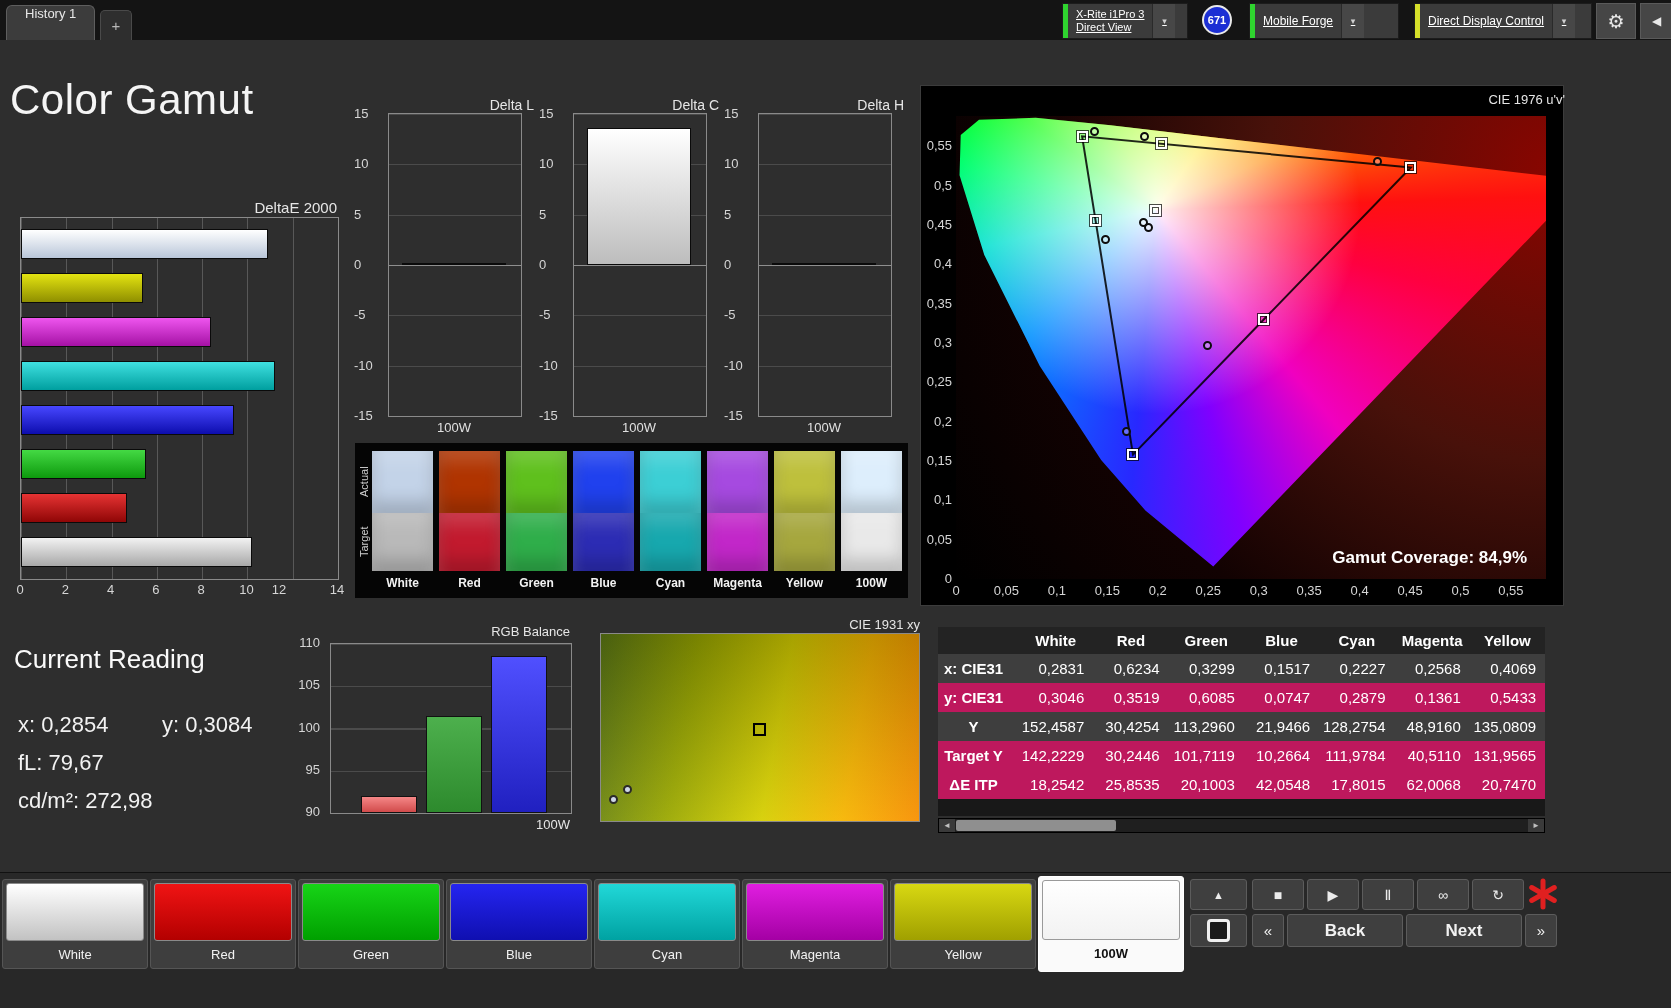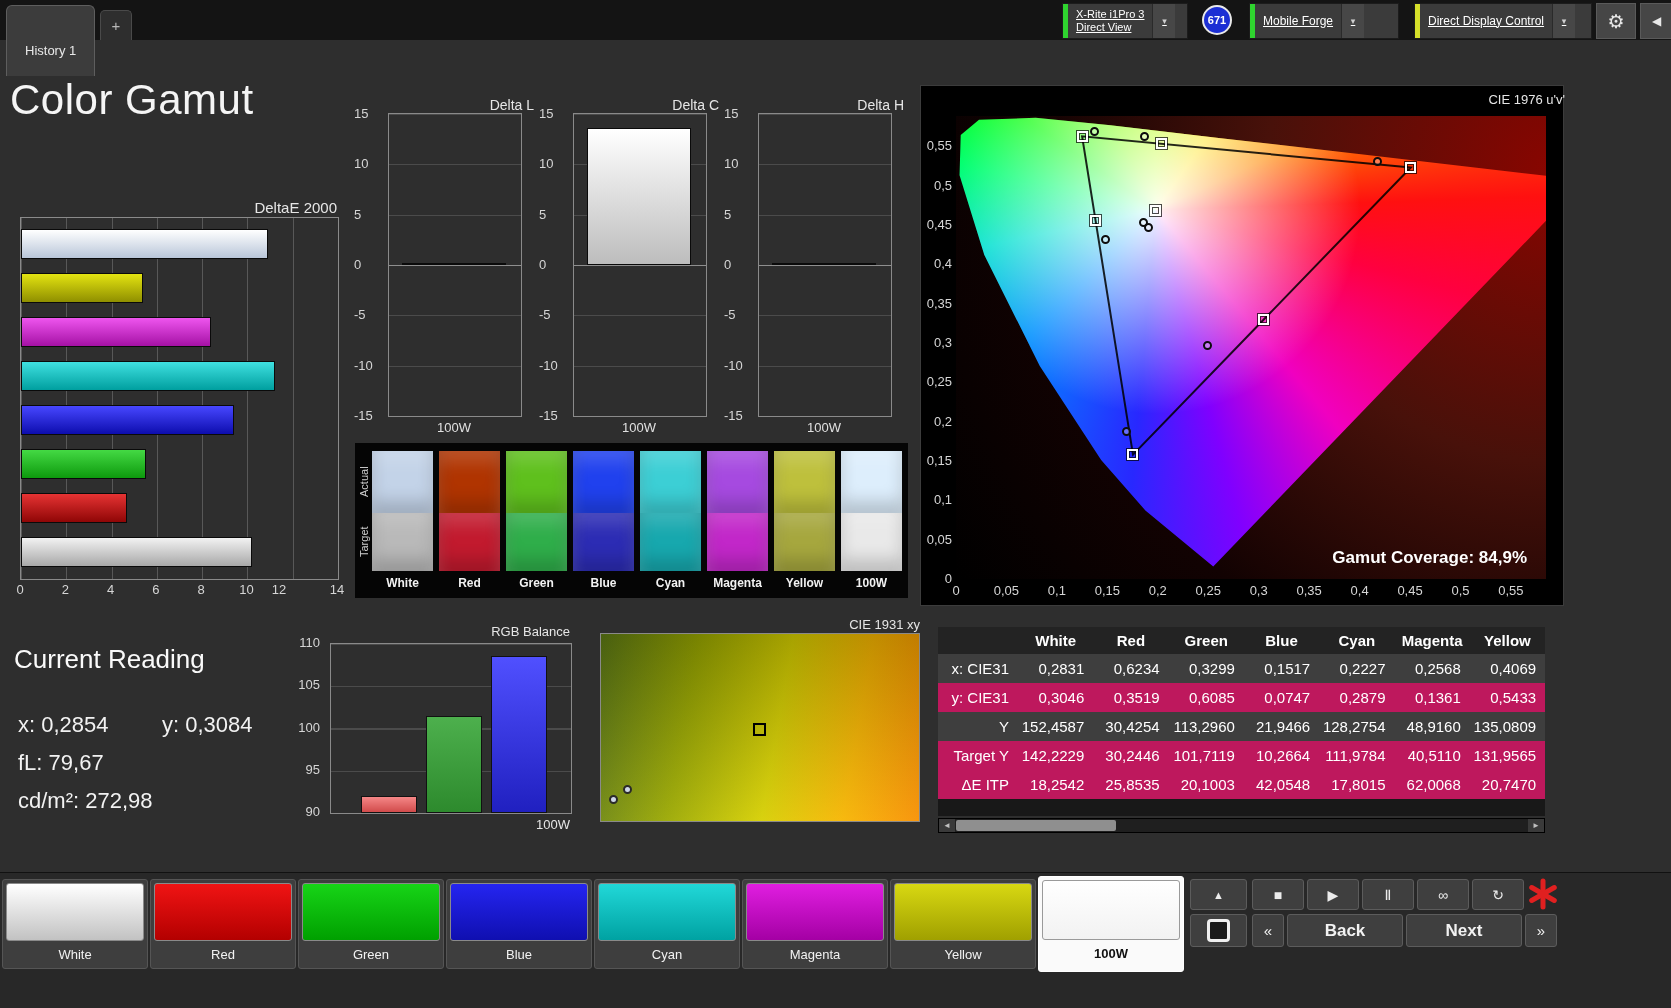--- a/index.html
+++ b/index.html
@@ -1,23 +1,23 @@
 <!DOCTYPE html>
 <html><head>
 <meta charset="utf-8">
 <style>
   html,body{margin:0;padding:0;background:#1a1a1a;}
   #stage{position:relative;width:1671px;height:1008px;background:#2e2e2e;overflow:hidden;
          font-family:"Liberation Sans", sans-serif;color:#eee;}
 
   
   #topbar{position:absolute;left:0;top:0;width:1671px;height:40px;background:#141414;}
-  .histtab{position:absolute;left:6px;top:5px;height:34px;padding:18px 18px;background:#3c3c3c;
+  .histtab{position:absolute;left:6px;top:5px;height:34px;padding:0 18px;background:#3c3c3c;
            border:1px solid #5e5e5e;border-bottom:none;border-radius:6px 6px 0 0;
-           display:flex;align-items:flex-end;font-size:13px;color:#e8e8e8;}
+           display:flex;align-items:flex-start;font-size:13px;color:#e8e8e8;}
   .addtab{position:absolute;left:100px;top:10px;width:30px;height:29px;background:#2e2e2e;
           border:1px solid #4a4a4a;border-bottom:none;border-radius:5px 5px 0 0;
           display:flex;align-items:center;justify-content:center;color:#b8b8b8;font-size:15px;}
   .dropdown{position:absolute;top:3px;height:34px;background:#3b3b3b;border:1px solid #1c1c1c;
             display:flex;align-items:stretch;color:#fff;text-decoration:underline;}
   .dd-accent{width:5px;}
   .dd-text{display:flex;flex-direction:column;justify-content:center;padding:0 8px;font-size:11px;line-height:13px;white-space:nowrap;}
   .dd-text.single{font-size:12px;}
   .dd-chev{width:22px;display:flex;align-items:center;justify-content:center;background:#474747;
            color:#cfcfcf;font-size:9px;border-left:1px solid #2a2a2a;}
@@ -101,21 +101,21 @@
   .sq31{position:absolute;width:13px;height:13px;border:2px solid #000;box-sizing:border-box;}
   .c31{position:absolute;width:9px;height:9px;border:2px solid #2a2a2a;border-radius:50%;background:#cfd8e8;box-sizing:border-box;}
 
   
   #table{position:absolute;left:938px;top:627px;width:607px;height:189px;overflow:hidden;background:#181818;}
   .trow{display:grid;grid-template-columns:80px repeat(7,75.3px);height:29px;align-items:center;}
   .thead{height:27px;background:#232323;}
   .trow.dark{background:#3e3e3e;}
   .trow.light{background:#be185d;}
   .tcell{font-size:15px;color:#fff;text-align:right;padding-right:9px;white-space:nowrap;overflow:hidden;}
-  .tlabel{text-align:right;padding-left:0;font-weight:normal;}
+  .tlabel{text-align:center;padding-left:0;font-weight:bold;}
   .thcell{font-size:15px;color:#fff;font-weight:bold;text-align:center;}
   #hscroll{position:absolute;left:938px;top:818px;width:607px;height:15px;background:#1f1f1f;border:1px solid #000;box-sizing:border-box;}
   .scr-arrow{position:absolute;top:0;width:16px;height:13px;background:#3a3a3a;color:#c0c0c0;font-size:8px;
              display:flex;align-items:center;justify-content:center;}
   #scr-thumb{position:absolute;left:17px;top:1px;width:160px;height:11px;background:#8f8f8f;border-radius:2px;}
 
   
   #bottombar{position:absolute;left:0;top:872px;width:1671px;height:136px;background:#282828;border-top:1px solid #111;}
   #patches{position:absolute;left:2px;top:6px;display:flex;gap:2px;}
   .cbtn{width:146px;height:90px;background:#3e3e3e;border:1px solid #555;border-radius:3px;box-sizing:border-box;padding:3px;}

